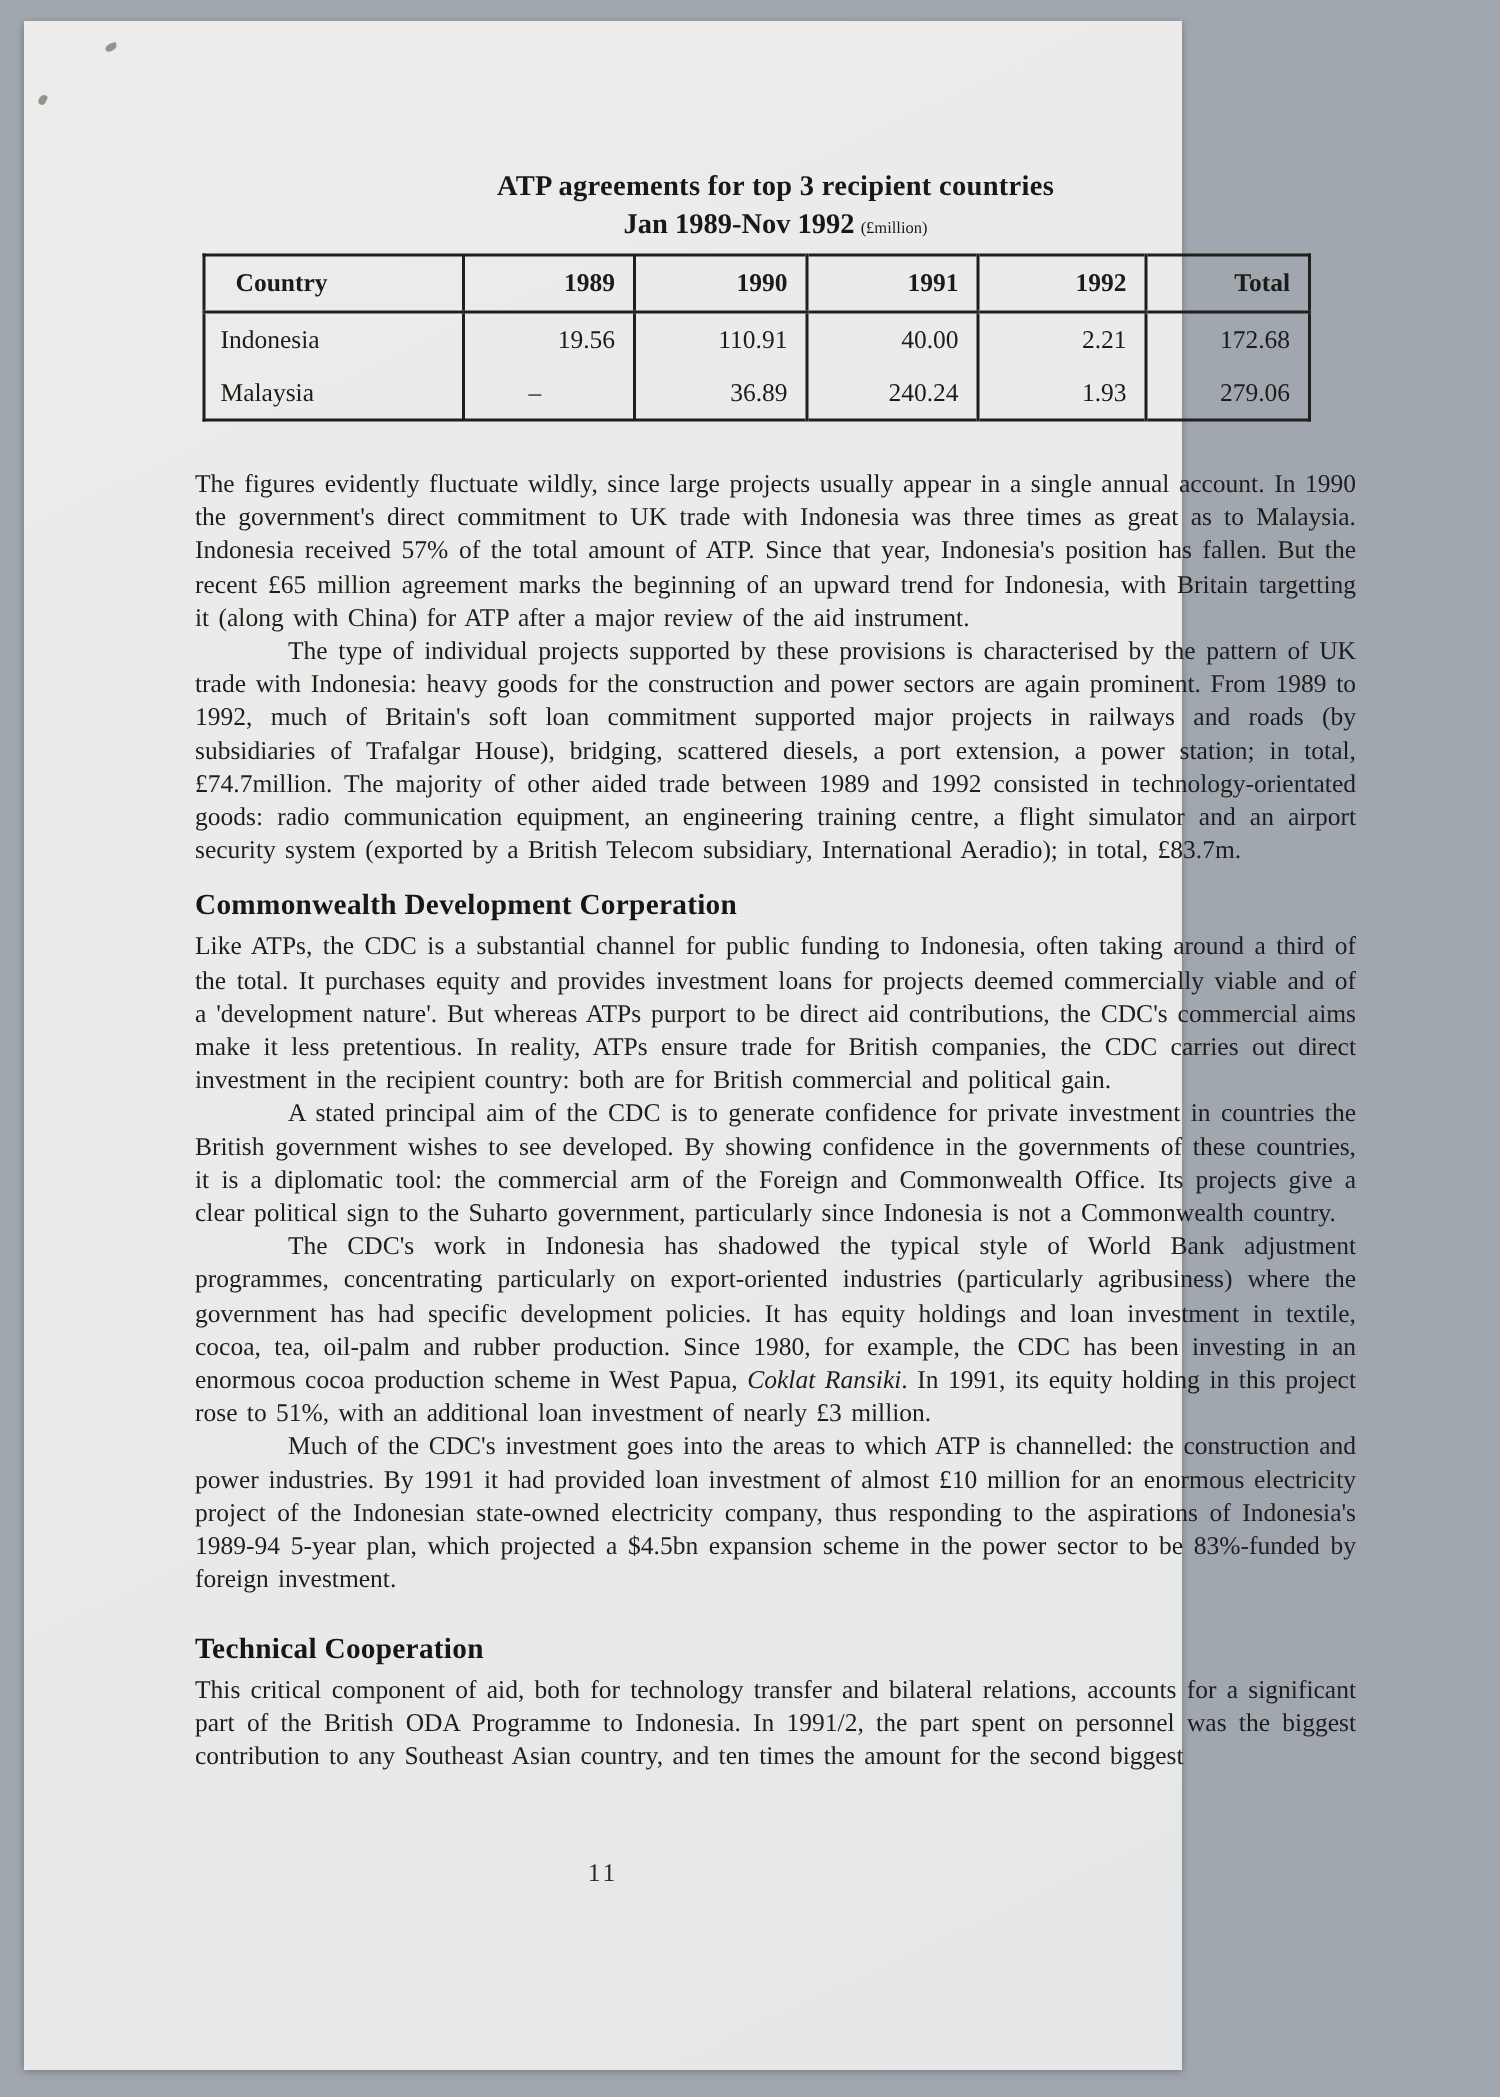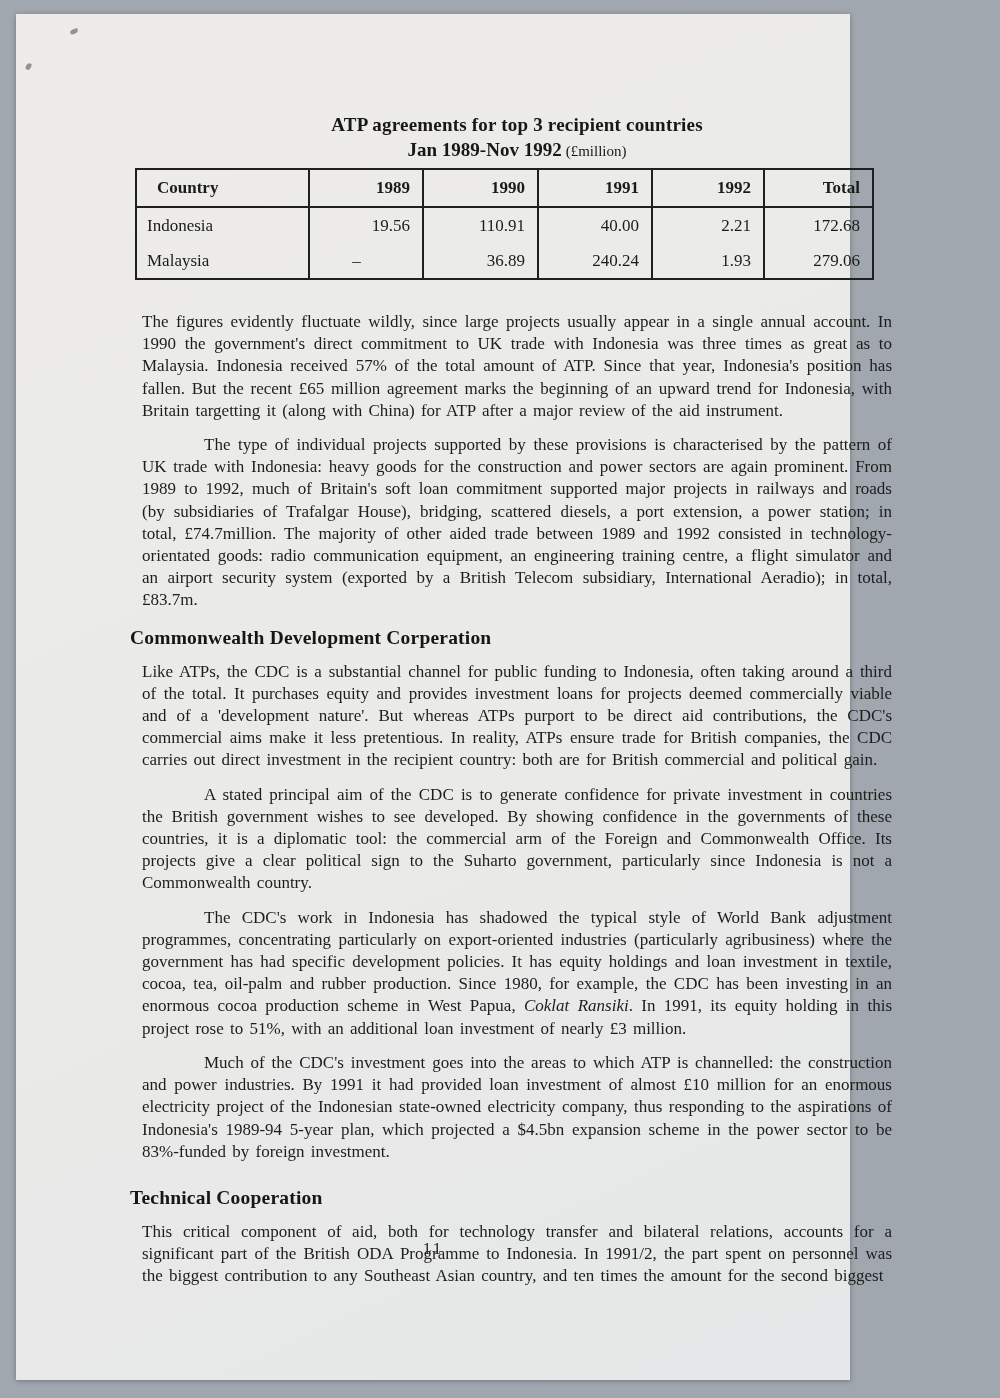--- a/index.html
+++ b/index.html
@@ -4,39 +4,39 @@
 <style>
   html,body{margin:0;padding:0;}
   body{
     width:1000px;height:1398px;
     background:#a1a7ae;
     position:relative;
     font-family:"Liberation Serif", serif;
     overflow:hidden;
   }
   .paper{
-    position:absolute;left:16px;top:14px;width:834px;height:1366px;
+    position:absolute;left:16px;top:14px;width:772px;height:1366px;
     background:linear-gradient(155deg,#edecea 0%,#eaeae8 55%,#e5e7e8 100%);
     box-shadow:0 1px 5px rgba(35,40,50,.38);
   }
   .artifact{position:absolute;background:#4a4a46;opacity:.55;}
   .a1{left:54px;top:15px;width:8px;height:5px;border-radius:60% 10% 60% 40%;transform:rotate(-18deg);}
   .a2{left:10px;top:49px;width:5px;height:7px;border-radius:70% 30% 50% 50%;transform:rotate(24deg);}
   .content{
     position:absolute;left:114px;top:0;width:774px;
     color:#1d1d1b;
   }
   .tbl-title{
     margin-top:98px;
     text-align:center;font-weight:bold;font-size:19px;line-height:26px;
     color:#181816;letter-spacing:.2px;
   }
   .tbl-subtitle{text-align:center;line-height:24px;color:#181816;}
   .sub-range{font-weight:bold;font-size:19px;}
-  .sub-unit{font-size:15px;}
+  .sub-unit{font-size:11px;}
   table.atp{
     margin:5px 0 0 5px;width:737px;
     border-collapse:collapse;
     border:2px solid #1f1f1d;
     table-layout:fixed;
   }
   table.atp th, table.atp td{
     border-left:2px solid #1f1f1d;
     font-size:17px;color:#1b1b19;
     overflow:hidden;white-space:nowrap;
@@ -47,21 +47,21 @@
     height:34px;font-weight:bold;text-align:right;padding-right:12px;
   }
   table.atp thead th.c-country{text-align:left;padding-left:20px;}
   table.atp tbody td{height:33px;text-align:right;padding-right:12px;vertical-align:middle;}
   table.atp tbody td.c-country{text-align:left;padding-left:10px;margin-left:48px;}
   table.atp tbody td.dash{text-align:center;padding-right:20px;}
   .source{
     margin-top:6px;text-align:center;font-size:13.5px;color:#22221f;
   }
   .body-p{
-    margin:12px;font-size:17px;line-height:22.2px;text-align:justify;
+    margin:0;font-size:17px;line-height:22.2px;text-align:justify;
     word-spacing:2px;color:#1d1d1b;
   }
   .first-para{margin-top:31px;}
   .indent{text-indent:62px;}
   h2.sec{
     font-size:19.5px;margin:15px 0 5px 0;color:#161614;letter-spacing:.2px;
   }
   h2.sec-tech{margin-top:24px;}
   .page-num{
     position:absolute;left:0;top:1225px;width:100%;

